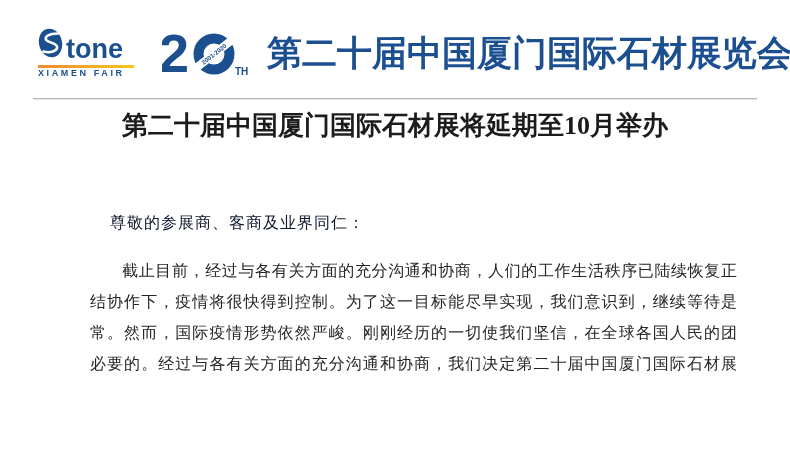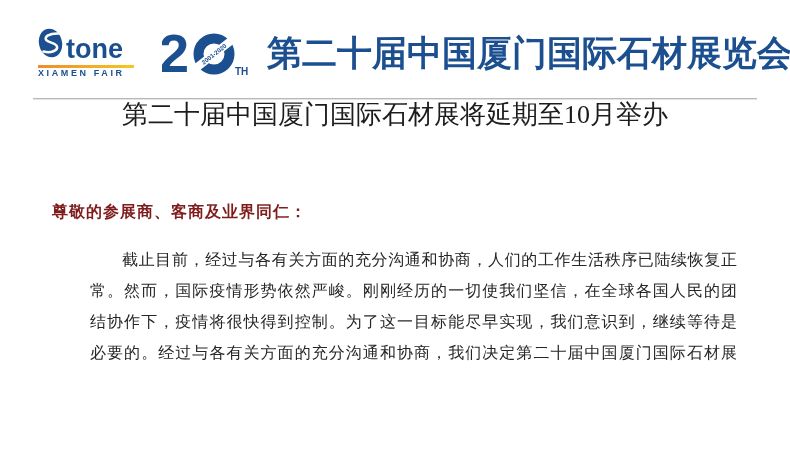--- a/index.html
+++ b/index.html
@@ -53,30 +53,29 @@
     border-bottom:1px solid #e4e4e4;
   }
   
   .notice-heading {
     margin-top:48px;
     text-align:center;
     font-weight:bold; font-size:28px; line-height:1.15;
     color:#1c1c1c;
   }
   .notice-subheading {
-    margin-top:0;
+    margin-top:11px;
     text-align:center;
-    font-weight:normal; font-size:26px; line-height:1.15;
+    font-weight:bold; font-size:26px; line-height:1.15;
     color:#1c1c1c;
   }
   .salutation {
-    margin:72px 53px 0 52px;
-    font-size:16px; color:#7f1d1d;
+    margin:72px 53px 0 110px;
+    font-size:16px; color:#0f172a;
     letter-spacing:1px;
-    font-weight:bold;
   }
   .paragraph {
     margin:21px 53px 0 90px;
     width:647px;
     font-size:16px; color:#262626;
     line-height:31px;
   }
   .para-line {
     text-align:justify;
     text-align-last:justify;
@@ -123,18 +122,18 @@
   </div>
 
   <div class="divider"></div>
 
   <div class="notice-subheading">第二十届中国厦门国际石材展将延期至10月举办</div>
 
   <div class="salutation">尊敬的参展商、客商及业界同仁：</div>
 
   <div class="paragraph">
     <div class="para-line indent">截止目前，经过与各有关方面的充分沟通和协商，人们的工作生活秩序已陆续恢复正</div>
+    <div class="para-line">结协作下，疫情将很快得到控制。为了这一目标能尽早实现，我们意识到，继续等待是</div>
     <div class="para-line">常。然而，国际疫情形势依然严峻。刚刚经历的一切使我们坚信，在全球各国人民的团</div>
-    <div class="para-line">结协作下，疫情将很快得到控制。为了这一目标能尽早实现，我们意识到，继续等待是</div>
     <div class="para-line">必要的。经过与各有关方面的充分沟通和协商，我们决定第二十届中国厦门国际石材展</div>
   </div>
 
 </div>
 
 </body></html>

